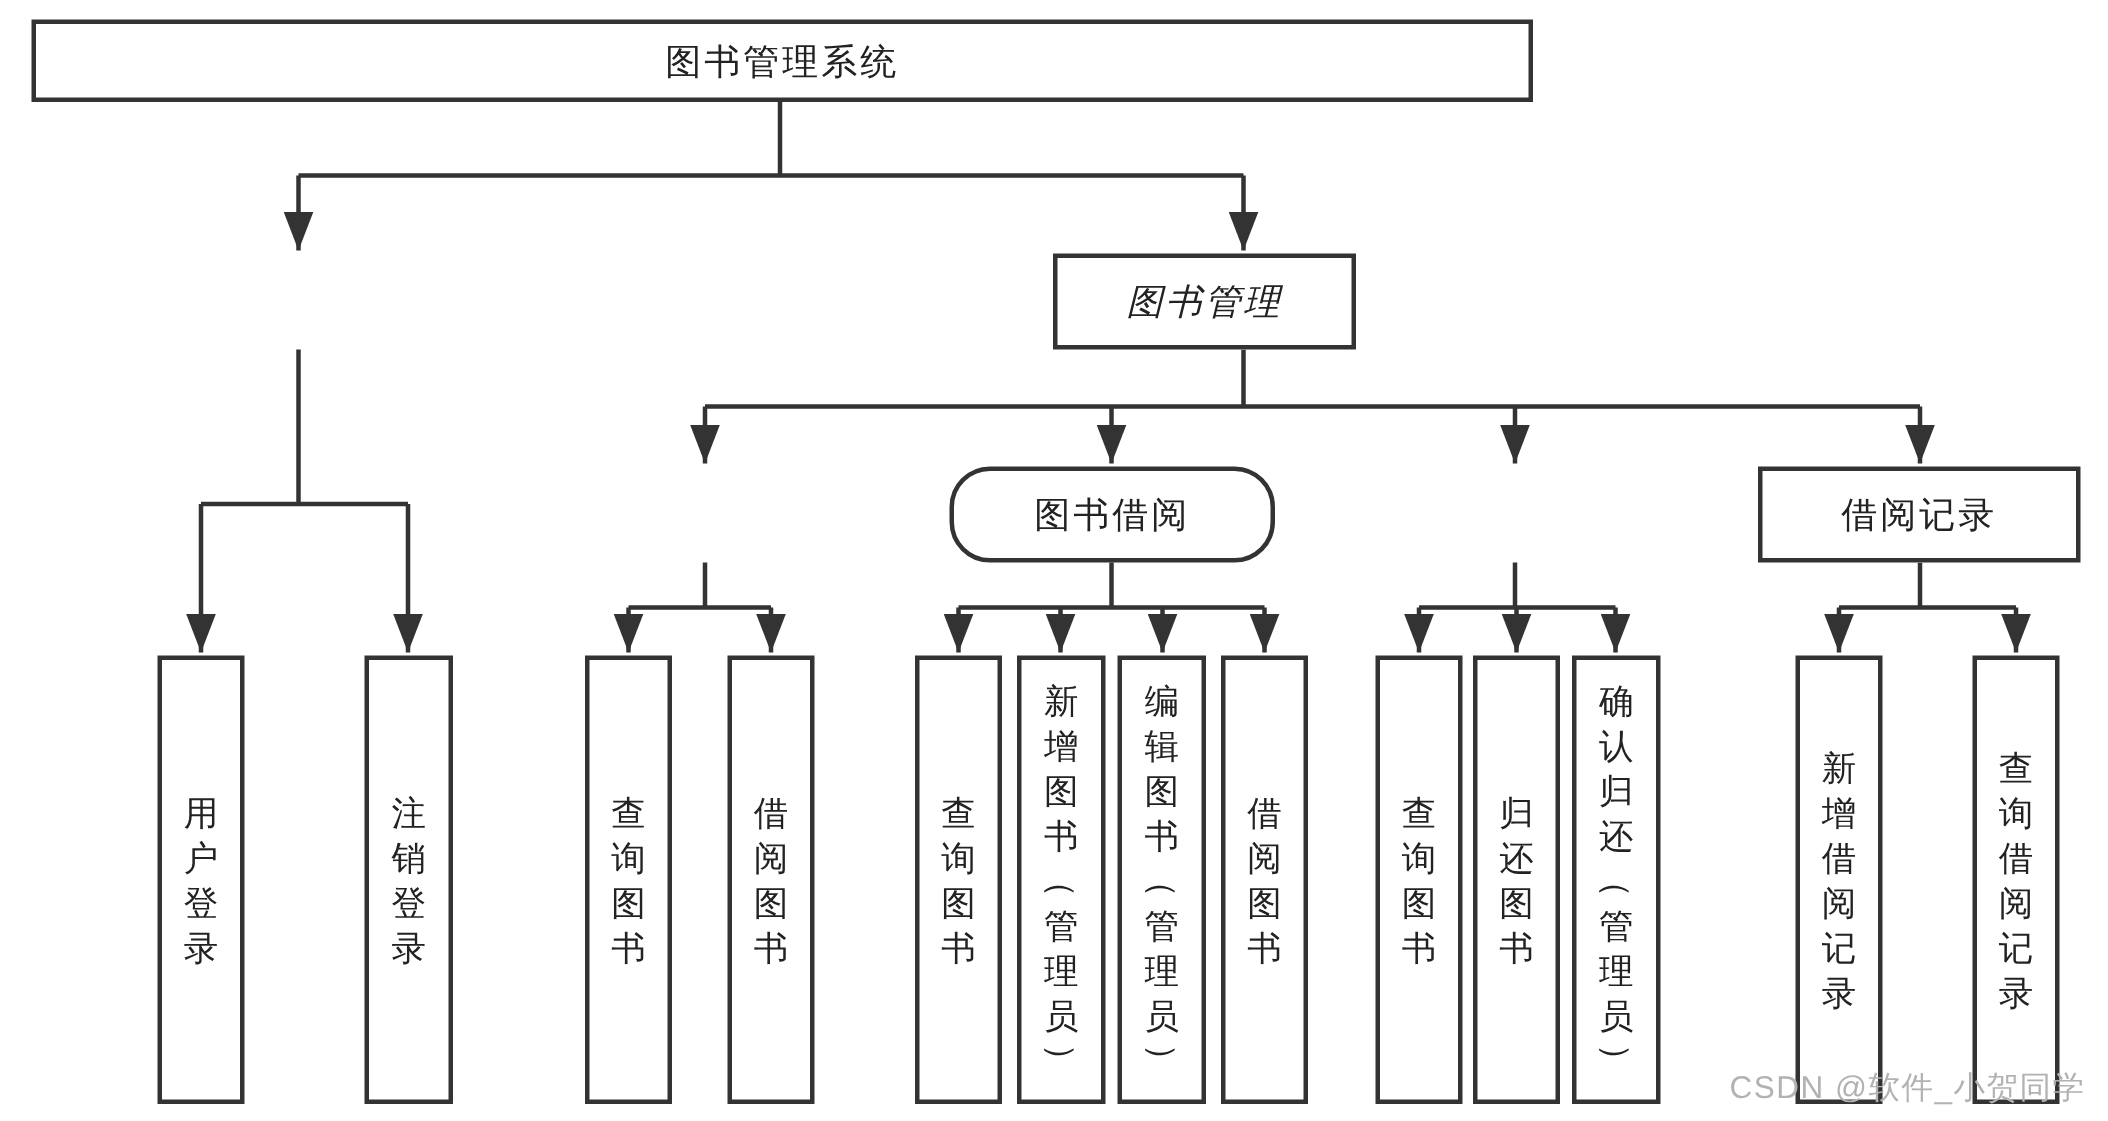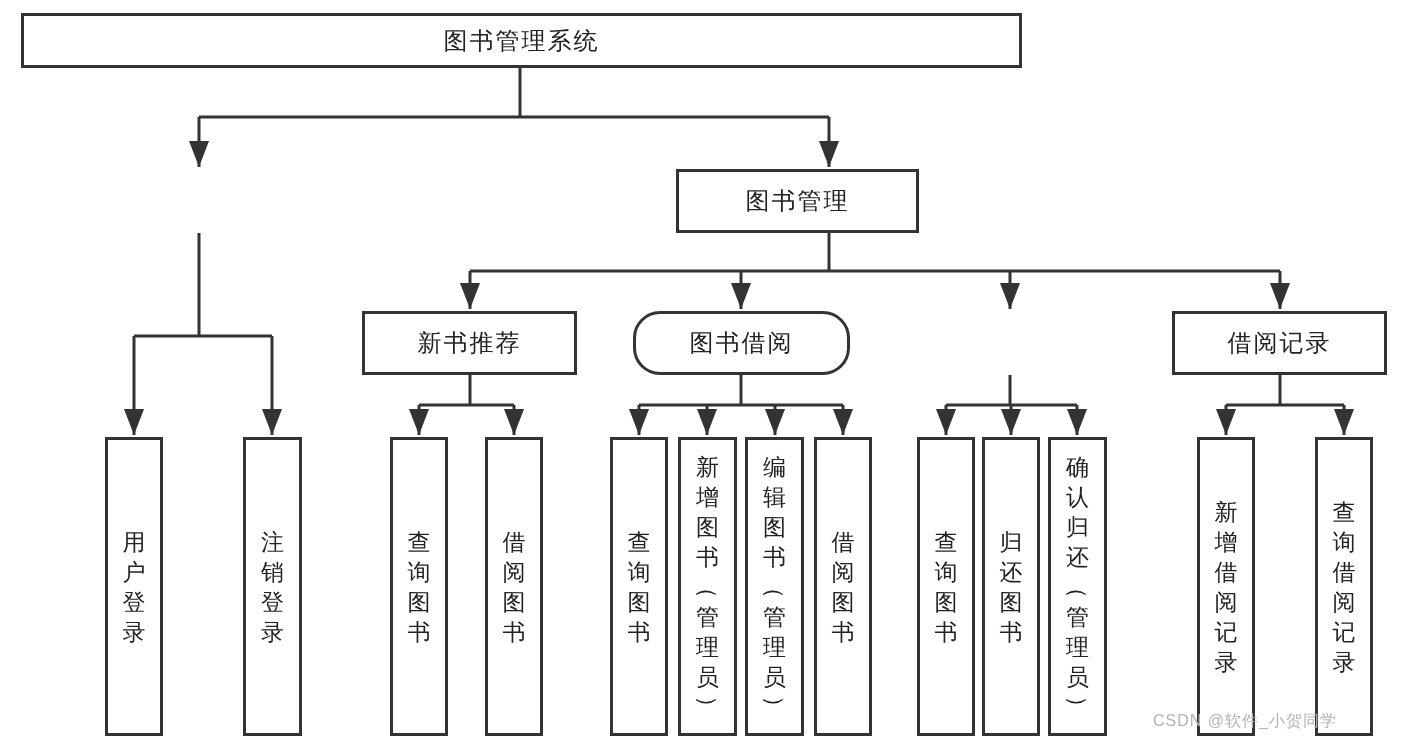--- a/index.html
+++ b/index.html
@@ -19,21 +19,21 @@
     font-size:24px; letter-spacing:2px; color:#222222; white-space:nowrap;
   }
   .vtext { display:flex; flex-direction:column; align-items:center; }
   .vchar {
     width:28px; height:30px; line-height:30px; text-align:center;
     font-size:23px; color:#222222;
   }
   .vchar.rot { transform:rotate(90deg); }
   .watermark {
     position:absolute; left:1153px; top:711px; z-index:5;
-    font-size:16px; color:#b2b2b2; letter-spacing:1px; white-space:nowrap;
+    font-size:21px; color:#b2b2b2; letter-spacing:1px; white-space:nowrap;
   }
 </style>
 </head>
 <body>
 
 <div id="stage">
 
   <svg class="connectors" width="1405" height="747" viewBox="0 0 1405 747">
     <defs>
       <marker id="arrow" markerUnits="userSpaceOnUse" markerWidth="26" markerHeight="20" refX="26" refY="10" orient="auto">
@@ -81,27 +81,24 @@
       <path d="M1226,405 H1344"></path>
       <path d="M1226,405 V435" marker-end="url(#arrow)"></path>
       <path d="M1344,405 V435" marker-end="url(#arrow)"></path>
     </g>
   </svg>
 
   <div class="box" style="left:21px;top:13px;width:1001px;height:55px;">
     <span class="hlabel">图书管理系统</span>
   </div>
 
-  <div class="box" style="left:676px;top:169px;width:243px;height:64px;">
+  <div class="box" style="left:702px;top:169px;width:202px;height:64px;font-style:italic;">
     <span class="hlabel">图书管理</span>
   </div>
 
-  <div class="box" style="left:362px;top:311px;width:215px;height:64px;">
-    <span class="hlabel">新书推荐</span>
-  </div>
   <div class="box" style="left:633px;top:311px;width:217px;height:64px;border-radius:27px;">
     <span class="hlabel">图书借阅</span>
   </div>
   <div class="box" style="left:1172px;top:311px;width:215px;height:64px;align-items:center;">
     <span class="hlabel">借阅记录</span>
   </div>
 
   <div class="box" style="left:105px;top:437px;width:58px;height:299px;">
     <div class="vtext">
         <div class="vchar">用</div>

